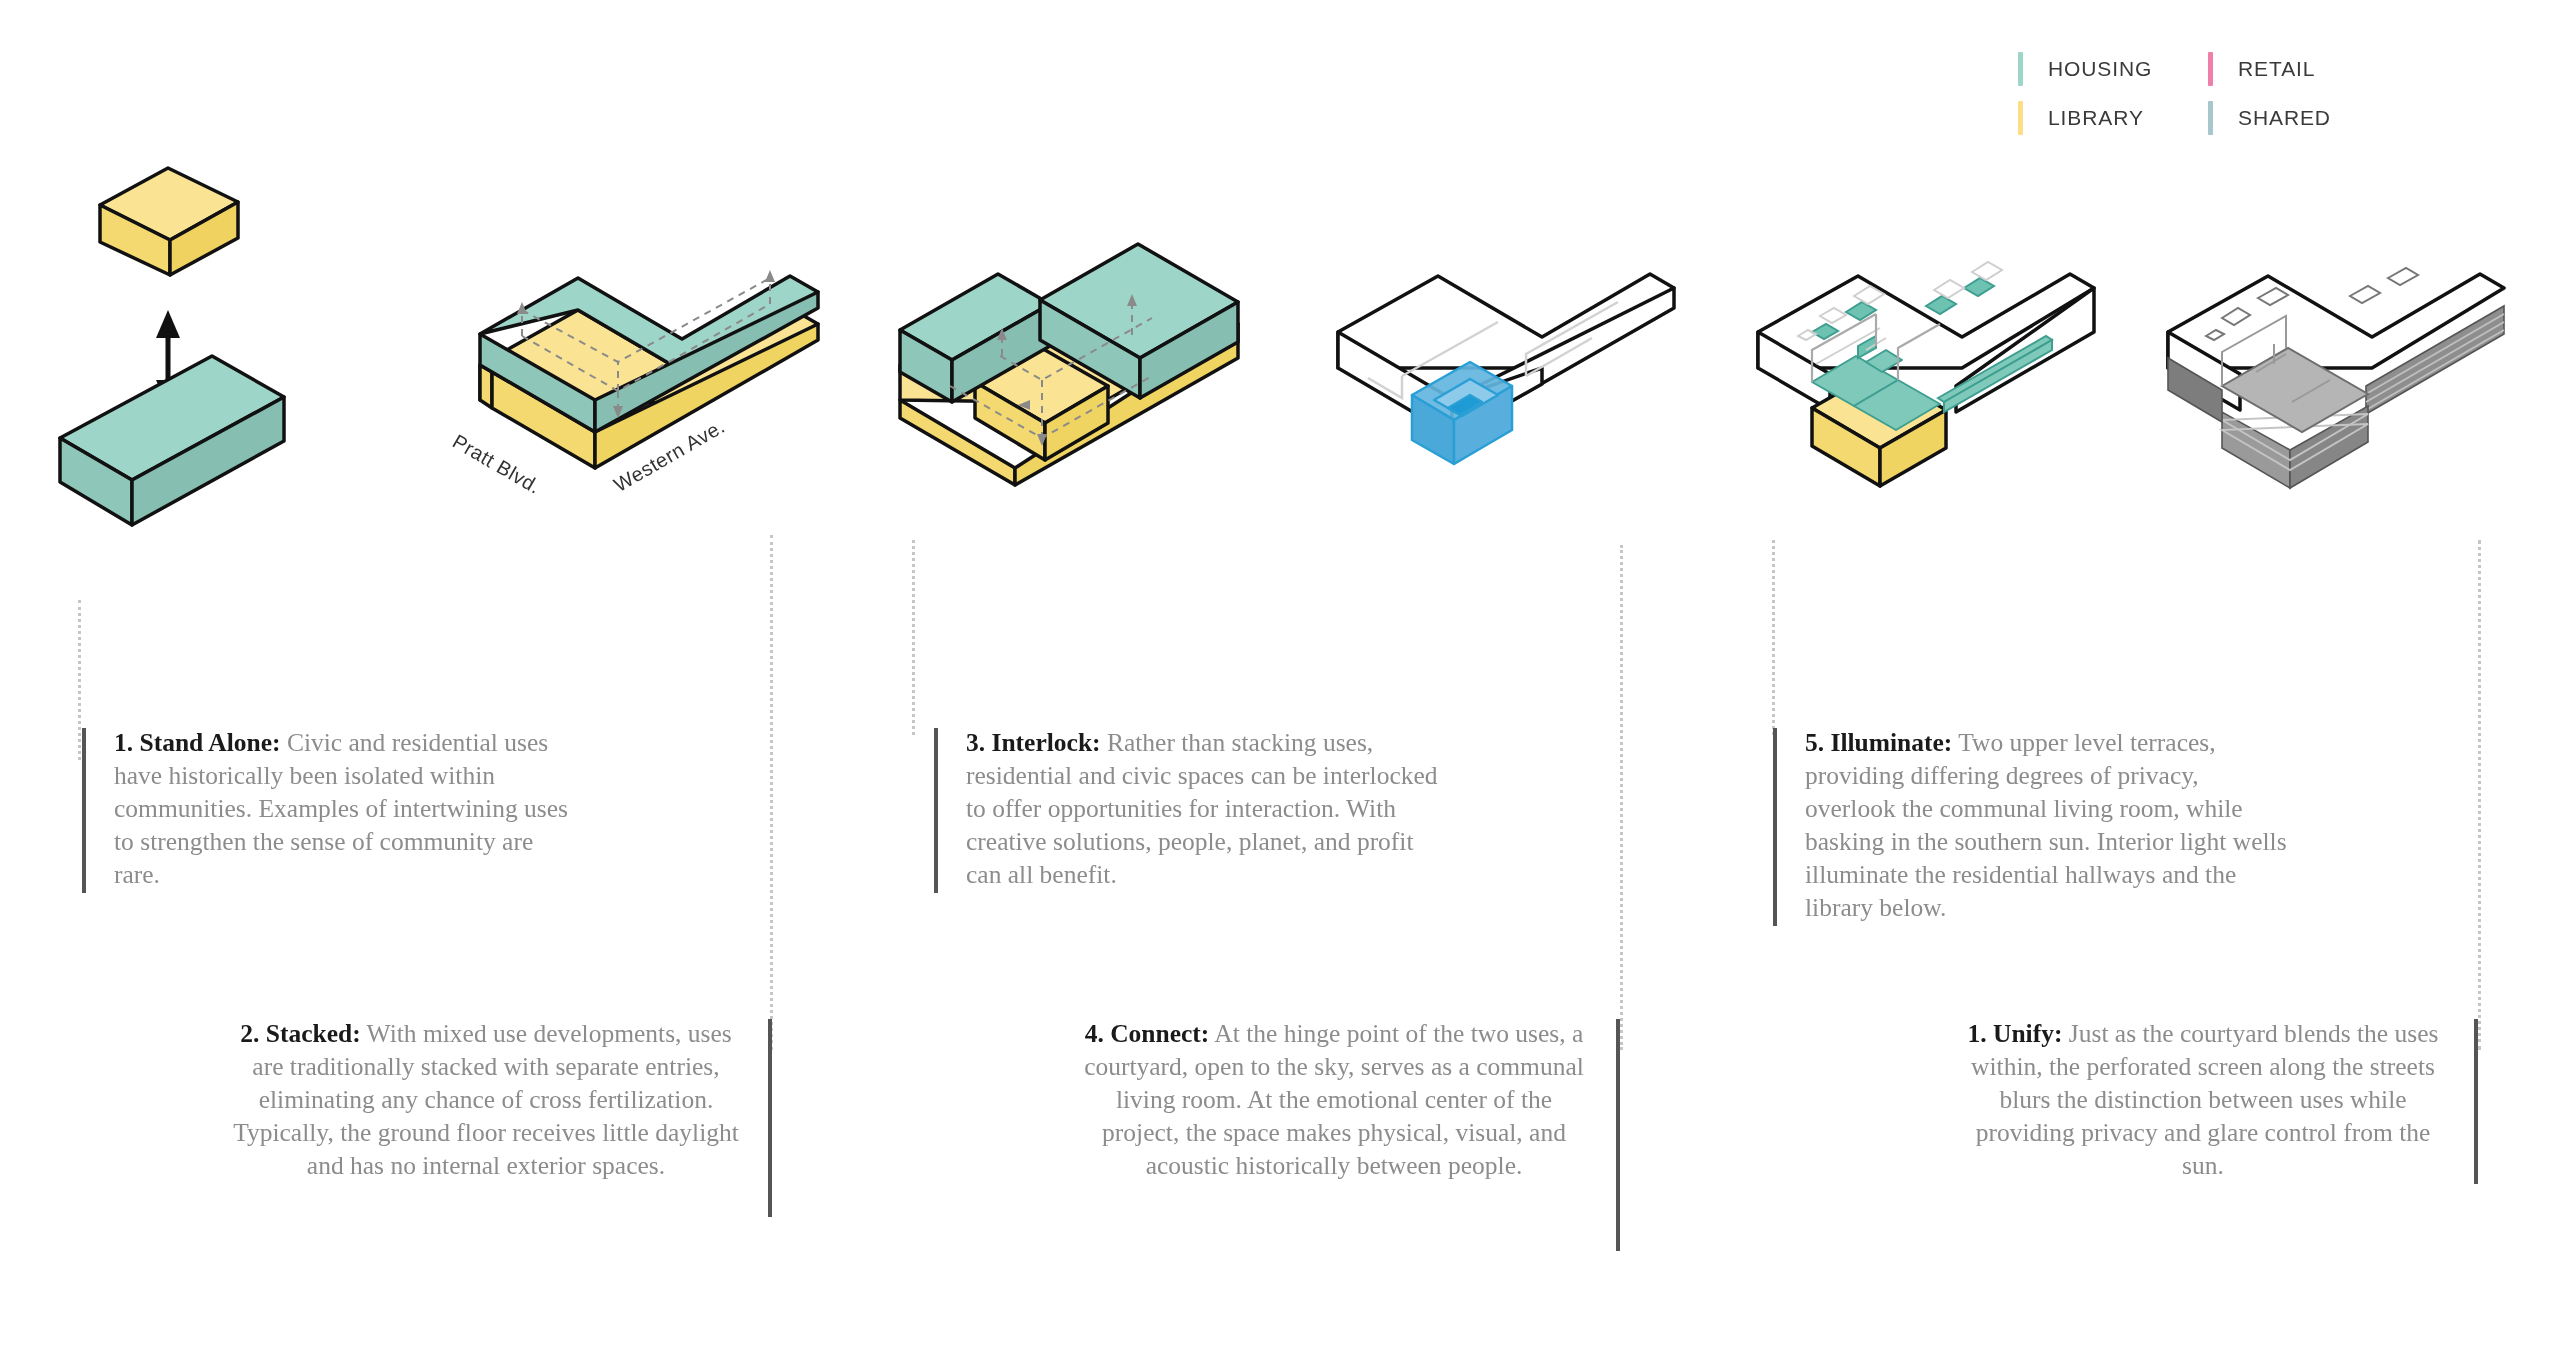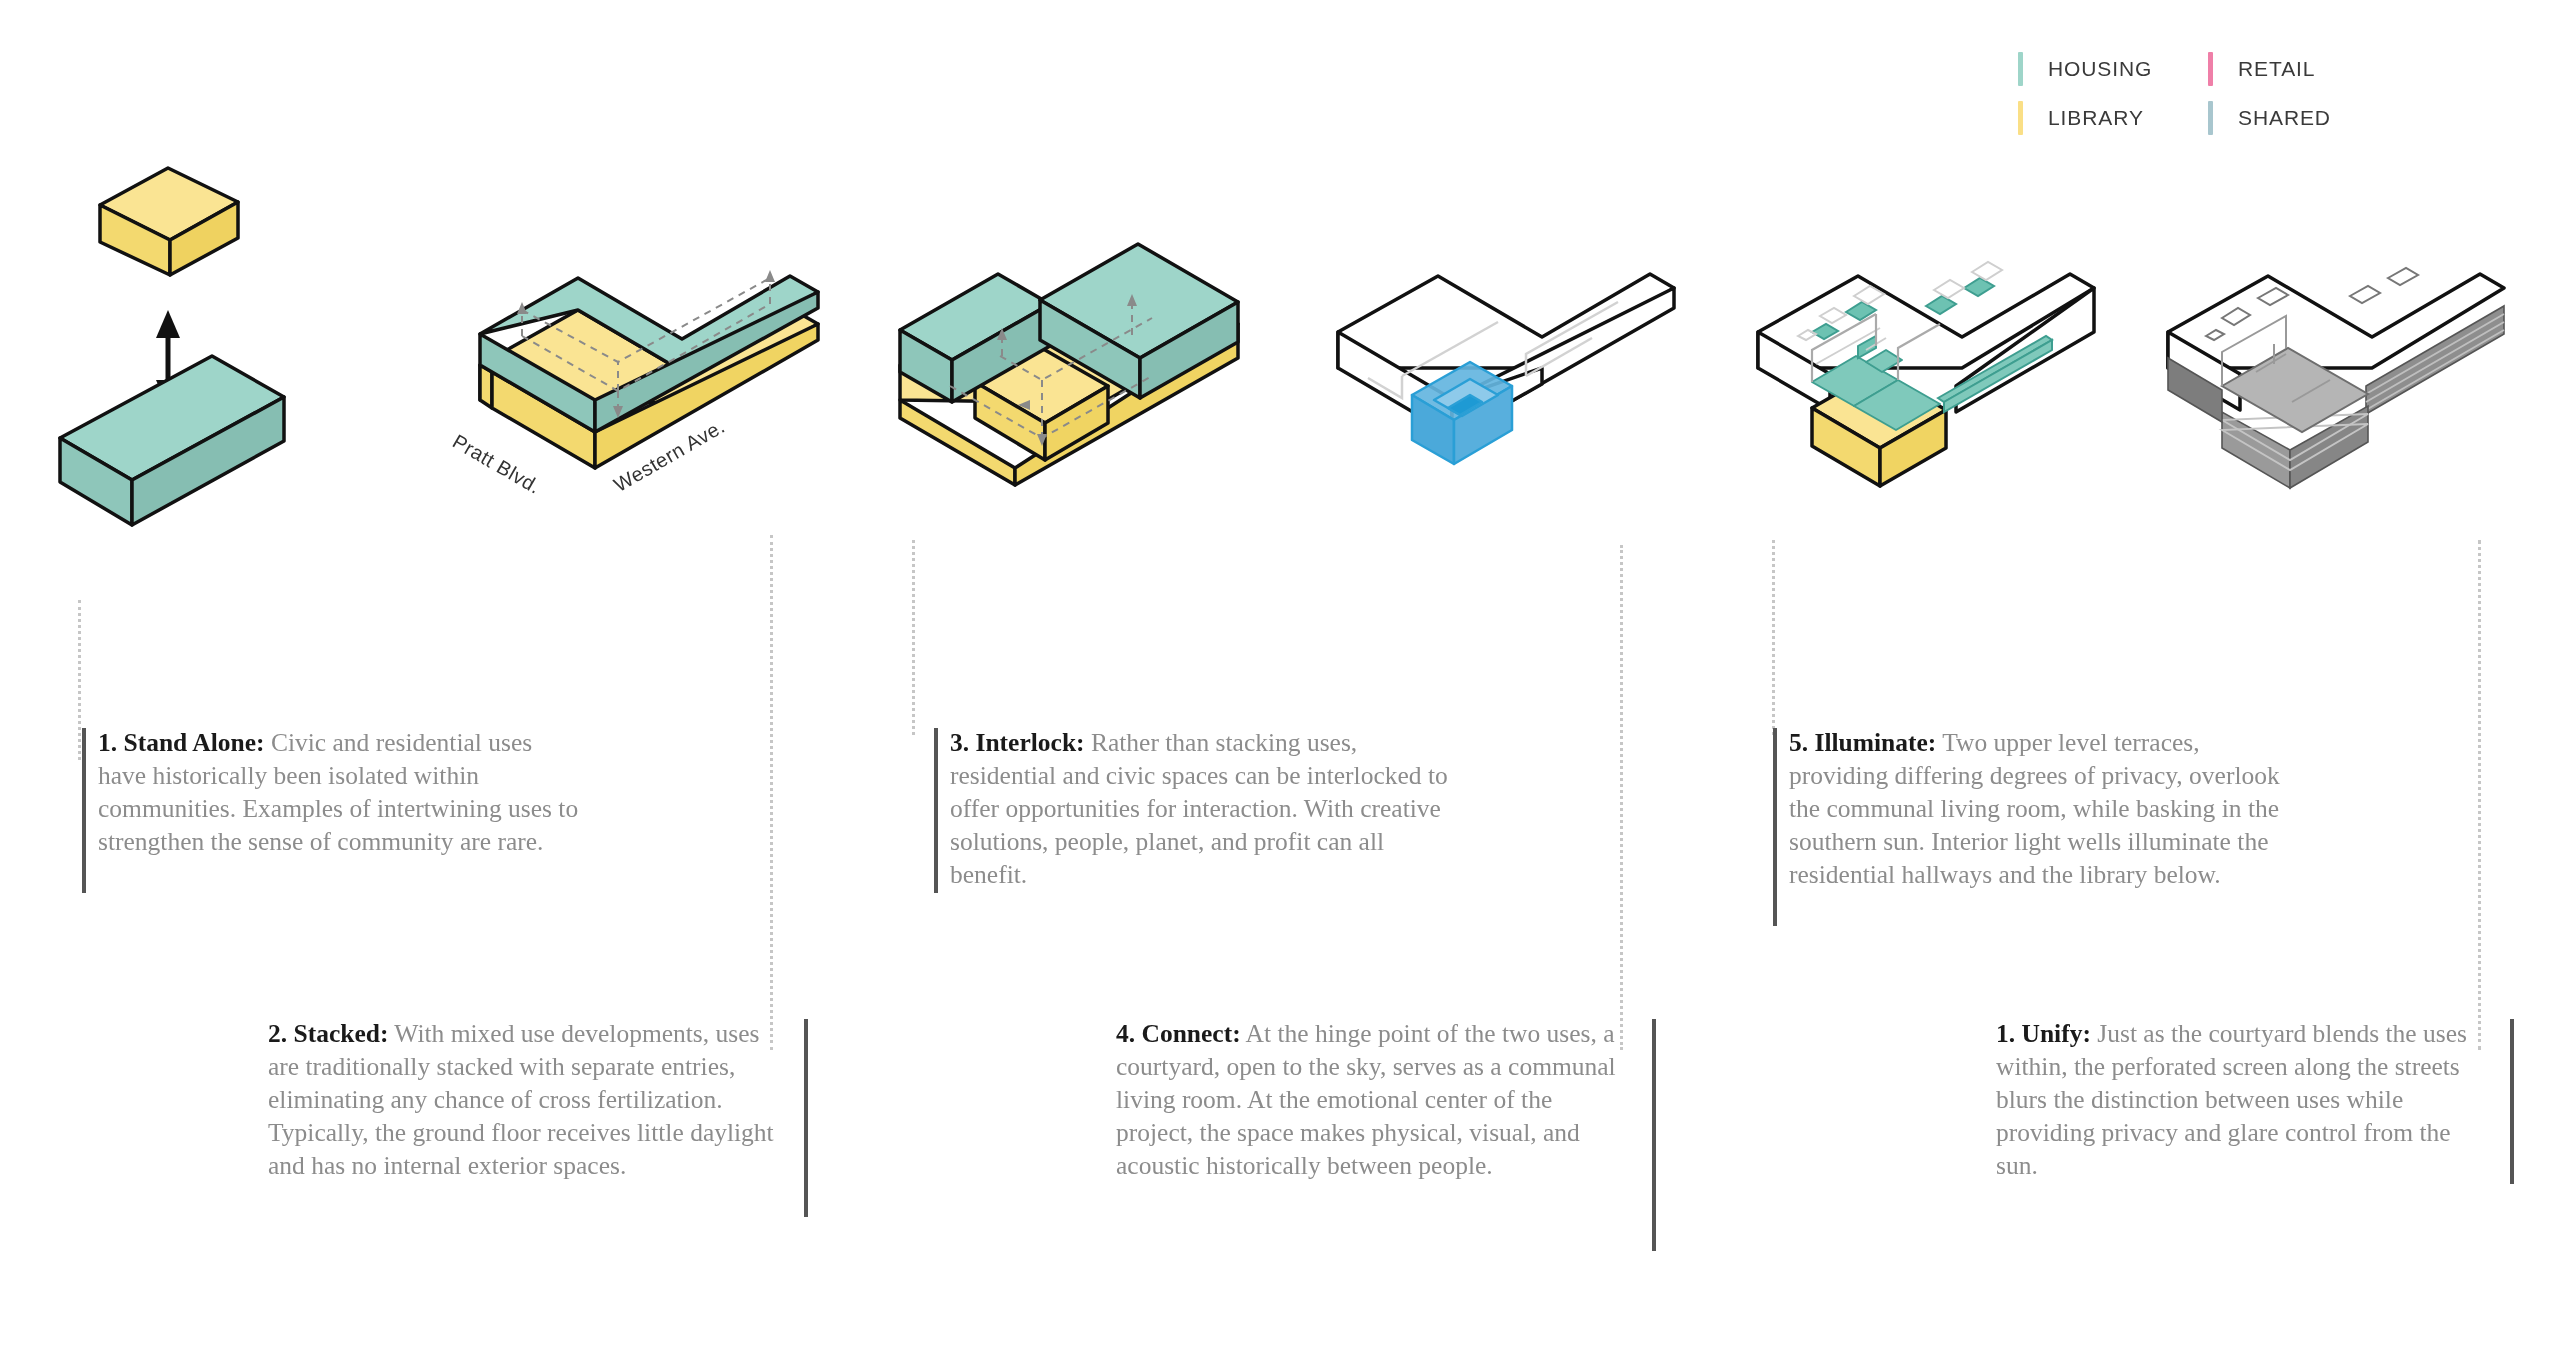--- a/index.html
+++ b/index.html
@@ -45,22 +45,22 @@
 
   
   .textblock {
     position: absolute;
     font-size: 25.5px; line-height: 33px;
     color: #8c8c8c;
   }
   .textblock .bar {
     position: absolute; top: 2px; width: 4px; background: #555;
   }
-  .textblock.left  { padding-left: 16px; text-align: left; }
-  .textblock.right { padding-right: 32px; text-align: left; margin-left: 36px; }
+  .textblock.left  { padding-left: 32px; text-align: left; }
+  .textblock.right { padding-right: 32px; text-align: center; }
   .textblock.left  .bar { left: 0; }
   .textblock.right .bar { right: 0; }
   .tb-lead {
     font-weight: bold; color: #1a1a1a;
   }
 
   
   .street-label {
     position: absolute;
     font-family: "Liberation Sans", sans-serif;

